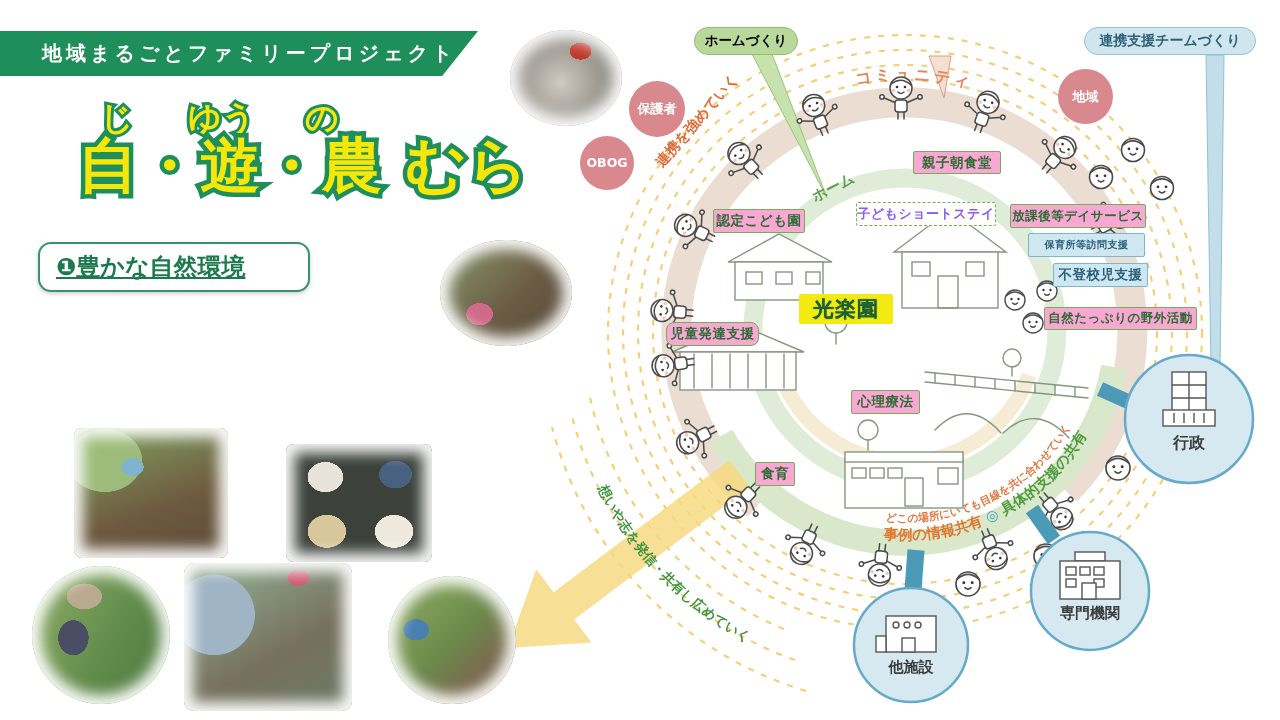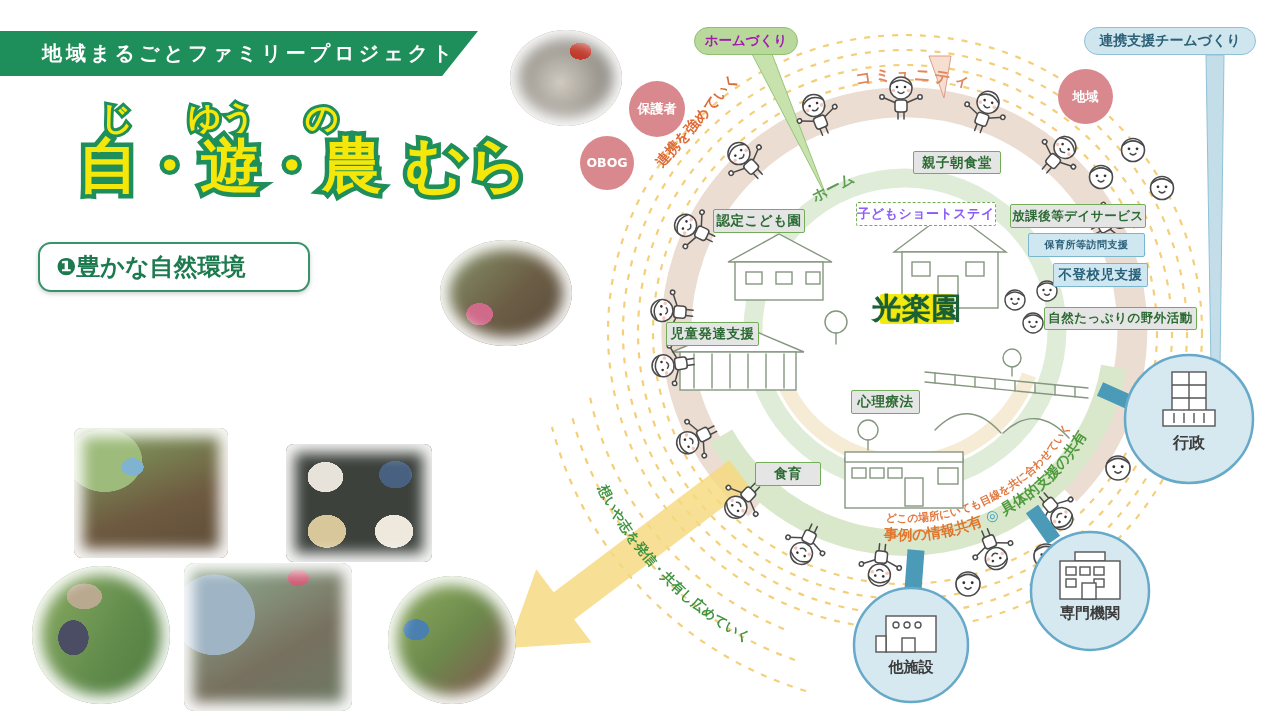--- a/index.html
+++ b/index.html
@@ -19,21 +19,21 @@
   .furi{position:absolute;top:0;font-size:33px;font-weight:bold;}
   .main-title{position:absolute;left:0;top:30px;font-size:60px;font-weight:bold;letter-spacing:1px;white-space:nowrap;}
   .stroke-layer{position:absolute;left:0;top:0;-webkit-text-stroke:9px #1e8e5a;color:#1e8e5a;}
   .furi .stroke-layer{-webkit-text-stroke:6px #1e8e5a;}
   .fill-layer{position:relative;color:#f6e70a;}
 
   
   .pill{background:#fff;border:2.5px solid #37946a;border-radius:13px;color:#1d7a4e;
         font-weight:bold;font-size:24px;display:flex;align-items:center;padding:0 16px;
         box-shadow:0 2px 4px rgba(120,120,120,.35);white-space:nowrap;}
-  .pill1{left:38px;top:242px;height:50px;width:272px;}
+  .pill1{left:38px;top:242px;height:50px;width:272px;text-decoration:underline;}
   .pill2{left:46px;top:307px;height:50px;width:332px;}
   .pill3{left:54px;top:372px;height:50px;width:418px;}
 
   
   .photo{box-shadow:inset 0 0 14px 9px rgba(255,255,255,.95);}
   .ph-mochi{left:510px;top:30px;width:112px;height:96px;border-radius:50%;
     background:radial-gradient(18px 14px at 63% 22%,#c0392b 0 60%,rgba(0,0,0,0) 61%),
                radial-gradient(circle at 45% 55%,#cfc9c0,#8a877f 65%,#6f6c66);}
   .ph-rocks{left:440px;top:240px;width:132px;height:106px;border-radius:50%;
     background:radial-gradient(24px 20px at 30% 70%,#d06a8a 0 55%,rgba(0,0,0,0) 56%),
@@ -56,49 +56,49 @@
     background:radial-gradient(18px 14px at 68% 10%,#cc5c74 0 58%,rgba(0,0,0,0) 59%),
                radial-gradient(40% 45% at 18% 35%,#9fb4c4 0 60%,rgba(0,0,0,0) 61%),
                linear-gradient(150deg,#8a9e85 20%,#77705f 60%,#6b7a65);}
   .ph-mudkids{left:388px;top:576px;width:128px;height:128px;border-radius:50%;
     background:radial-gradient(22px 18px at 22% 42%,#4a80b0 0 58%,rgba(0,0,0,0) 59%),
                linear-gradient(135deg,#7c9a55 0 30%,#6d8a4c 50%,#7a6a50 75%,#6a5a42);}
 
   
   .bub{border-radius:14px;display:flex;align-items:center;justify-content:center;
        font-weight:bold;white-space:nowrap;}
-  .bub-home{left:694px;top:27px;width:104px;height:28px;background:#b9d89c;border:1.5px solid #8fc070;color:#a21caf;font-size:13.5px;}
+  .bub-home{left:694px;top:27px;width:104px;height:28px;background:#b9d89c;border:1.5px solid #8fc070;color:#000000;font-size:13.5px;}
   .bub-family{left:806px;top:28px;width:190px;height:28px;background:#f6ddcc;border:1.5px solid #dd9b85;color:#a8503a;font-size:12.5px;}
   .bub-team{left:1084px;top:27px;width:172px;height:28px;background:#cfe6ef;border:1.5px solid #8fc2d6;color:#2c6076;font-size:14px;}
 
   
   .pcirc{border-radius:50%;background:#d9898d;color:#fff;font-weight:bold;
          display:flex;align-items:center;justify-content:center;text-align:center;}
   .pc-hogosha{left:629px;top:81px;width:56px;height:56px;font-size:13px;}
   .pc-obog{left:580px;top:136px;width:54px;height:54px;font-size:12.5px;line-height:1.15;}
   .pc-chiiki{left:1058px;top:69px;width:55px;height:55px;font-size:13px;}
 
   
   .lab{display:flex;align-items:center;justify-content:center;font-weight:bold;
        font-size:13.5px;border-radius:2px;white-space:nowrap;letter-spacing:.5px;}
-  .lab-green{background:#e5e5e5;border:1.5px solid #74ad57;color:#2c6b33;}
+  .lab-green{background:#f9a8d4;border:1.5px solid #74ad57;color:#2c6b33;}
   .lab-blue{background:#cfe7f1;border:1.5px solid #79b7cf;color:#2a5f78;}
   .lab-dashed{background:#fff;border:1.6px dashed #74ad57;color:#8b5cf6;}
   .l-oyako{left:913px;top:151px;width:88px;height:23px;}
   .l-nintei{left:713px;top:209px;width:92px;height:24px;}
   .l-short{left:856px;top:202px;width:140px;height:24px;font-size:13px;}
   .l-houkago{left:1010px;top:204px;width:136px;height:24px;font-size:12.5px;}
   .l-hoiku{left:1028px;top:233px;width:117px;height:24px;font-size:10px;}
   .l-futoukou{left:1053px;top:263px;width:95px;height:24px;}
   .l-yagai{left:1044px;top:307px;width:153px;height:23px;font-size:12.5px;}
-  .l-jidou{left:666px;top:322px;width:93px;height:24px;}
+  .l-jidou{left:666px;top:322px;width:93px;height:24px;border-radius:8px;}
   .l-shinri{left:851px;top:390px;width:69px;height:24px;}
-  .l-shoku{left:755px;top:462px;width:66px;height:24px;}
-  .l-kouraku{left:880px;top:294px;width:74px;height:30px;background:#f2ea10;color:#1b5f36;
-             font-size:29px;font-weight:900;letter-spacing:1px;text-shadow:0 0 1px #1b5f36;}
+  .l-shoku{left:755px;top:462px;width:40px;height:24px;}
+  .l-kouraku{left:799px;top:294px;width:94px;height:30px;background:#f2ea10;color:#1b5f36;
+             font-size:21px;font-weight:900;letter-spacing:1px;text-shadow:0 0 1px #1b5f36;}
 </style>
 </head>
 <body>
 
 <div id="stage">
 
 <svg id="diagram-svg" width="1280" height="720" viewBox="0 0 1280 720">
   <defs>
     <g id="kid" stroke="#4a4a4a" stroke-width="1.5" fill="none" stroke-linecap="round">
       <line x1="-5" y1="9" x2="-19" y2="3"></line>

